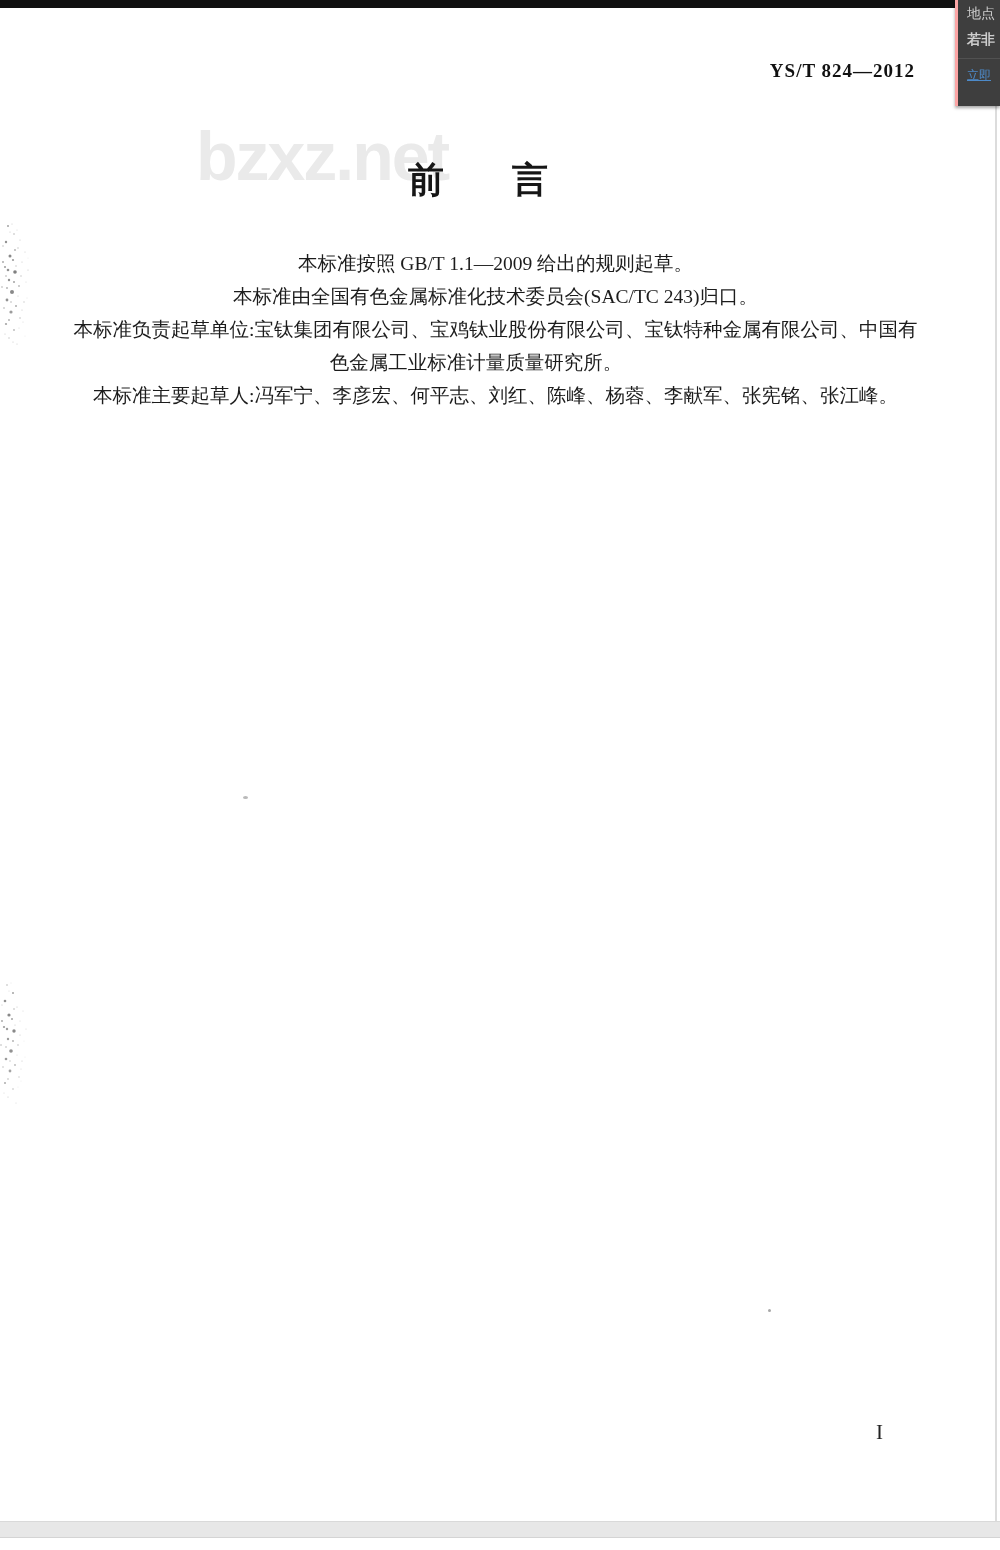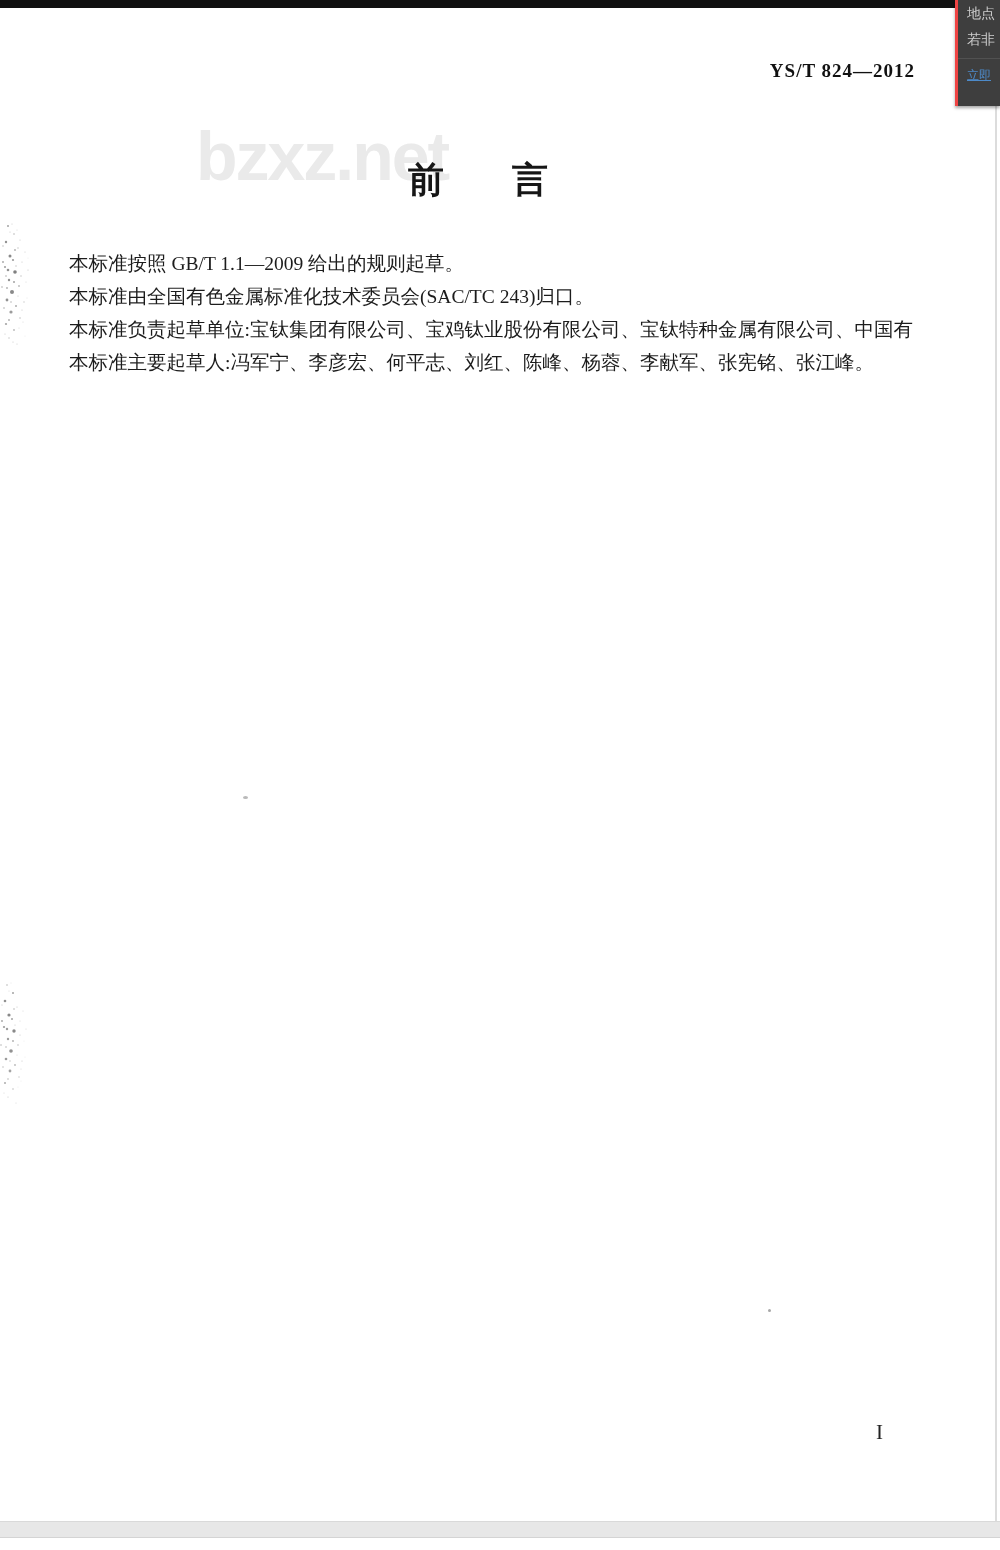--- a/index.html
+++ b/index.html
@@ -18,32 +18,32 @@
     width: 100%; height: 8px;
     background: #101010;
     z-index: 3;
   }
 
   
   .overlay-panel {
     position: absolute; right: 0; top: 0;
     width: 42px; height: 106px;
     background: #3e3e3e;
-    border-left: 3px solid #ef4444;
+    border-left: 3px solid #fca5a5;
     box-shadow: 0 2px 3px rgba(0,0,0,0.35);
     z-index: 5;
     overflow: hidden;
     font-family: "Liberation Sans", "DejaVu Sans", sans-serif;
   }
   .overlay-line {
     position: absolute; left: 9px;
     color: #cdcdcd; font-size: 14px; white-space: nowrap;
   }
   .overlay-line.l1 { top: 5px; }
-  .overlay-line.l2 { top: 31px; }
+  .overlay-line.l2 { top: 31px; font-weight: bold; }
   .overlay-divider {
     position: absolute; left: 0; top: 58px; width: 100%;
     border-top: 1px solid rgba(255,255,255,0.10);
   }
   .overlay-link {
     position: absolute; left: 9px; top: 67px;
     color: #4d8ac9; font-size: 12px; white-space: nowrap;
     text-decoration: underline; cursor: pointer;
   }
 
@@ -83,21 +83,21 @@
     z-index: 1;
   }
 
   
   .doc-body {
     position: absolute; left: 30px; top: 247px; width: 892px;
     font-size: 19.5px; line-height: 33px;
     color: #1c1c1c;
     z-index: 1;
   }
-  .doc-line { white-space: nowrap; }
+  .doc-line { white-space: nowrap; text-align: center; }
   .doc-line.indent { padding-left: 39px; }
 
   
   .page-number {
     position: absolute; left: 876px; top: 1420px;
     font-size: 21px; color: #222;
     z-index: 1;
   }
 
   
@@ -140,20 +140,21 @@
 
 <div class="doc-title">
   <span>前</span>
   <span>言</span>
 </div>
 
 <div class="doc-body">
   <div class="doc-line indent">本标准按照 GB/T 1.1—2009 给出的规则起草。</div>
   <div class="doc-line indent">本标准由全国有色金属标准化技术委员会(SAC/TC 243)归口。</div>
   <div class="doc-line indent">本标准负责起草单位:宝钛集团有限公司、宝鸡钛业股份有限公司、宝钛特种金属有限公司、中国有</div>
+  <div class="doc-line">色金属工业标准计量质量研究所。</div>
   <div class="doc-line indent">本标准主要起草人:冯军宁、李彦宏、何平志、刘红、陈峰、杨蓉、李献军、张宪铭、张江峰。</div>
 </div>
 
 <svg class="noise c1" width="40" height="145" viewBox="0 0 40 145">
   <g fill="#4a4a4a">
     <circle cx="8" cy="14" r="1" opacity="0.5"></circle>
       <circle cx="14" cy="22" r="0.8" opacity="0.4"></circle>
     <circle cx="6" cy="30" r="1.2" opacity="0.6"></circle>
       <circle cx="18" cy="36" r="0.7" opacity="0.35"></circle>
     <circle cx="10" cy="44" r="1.5" opacity="0.65"></circle>

